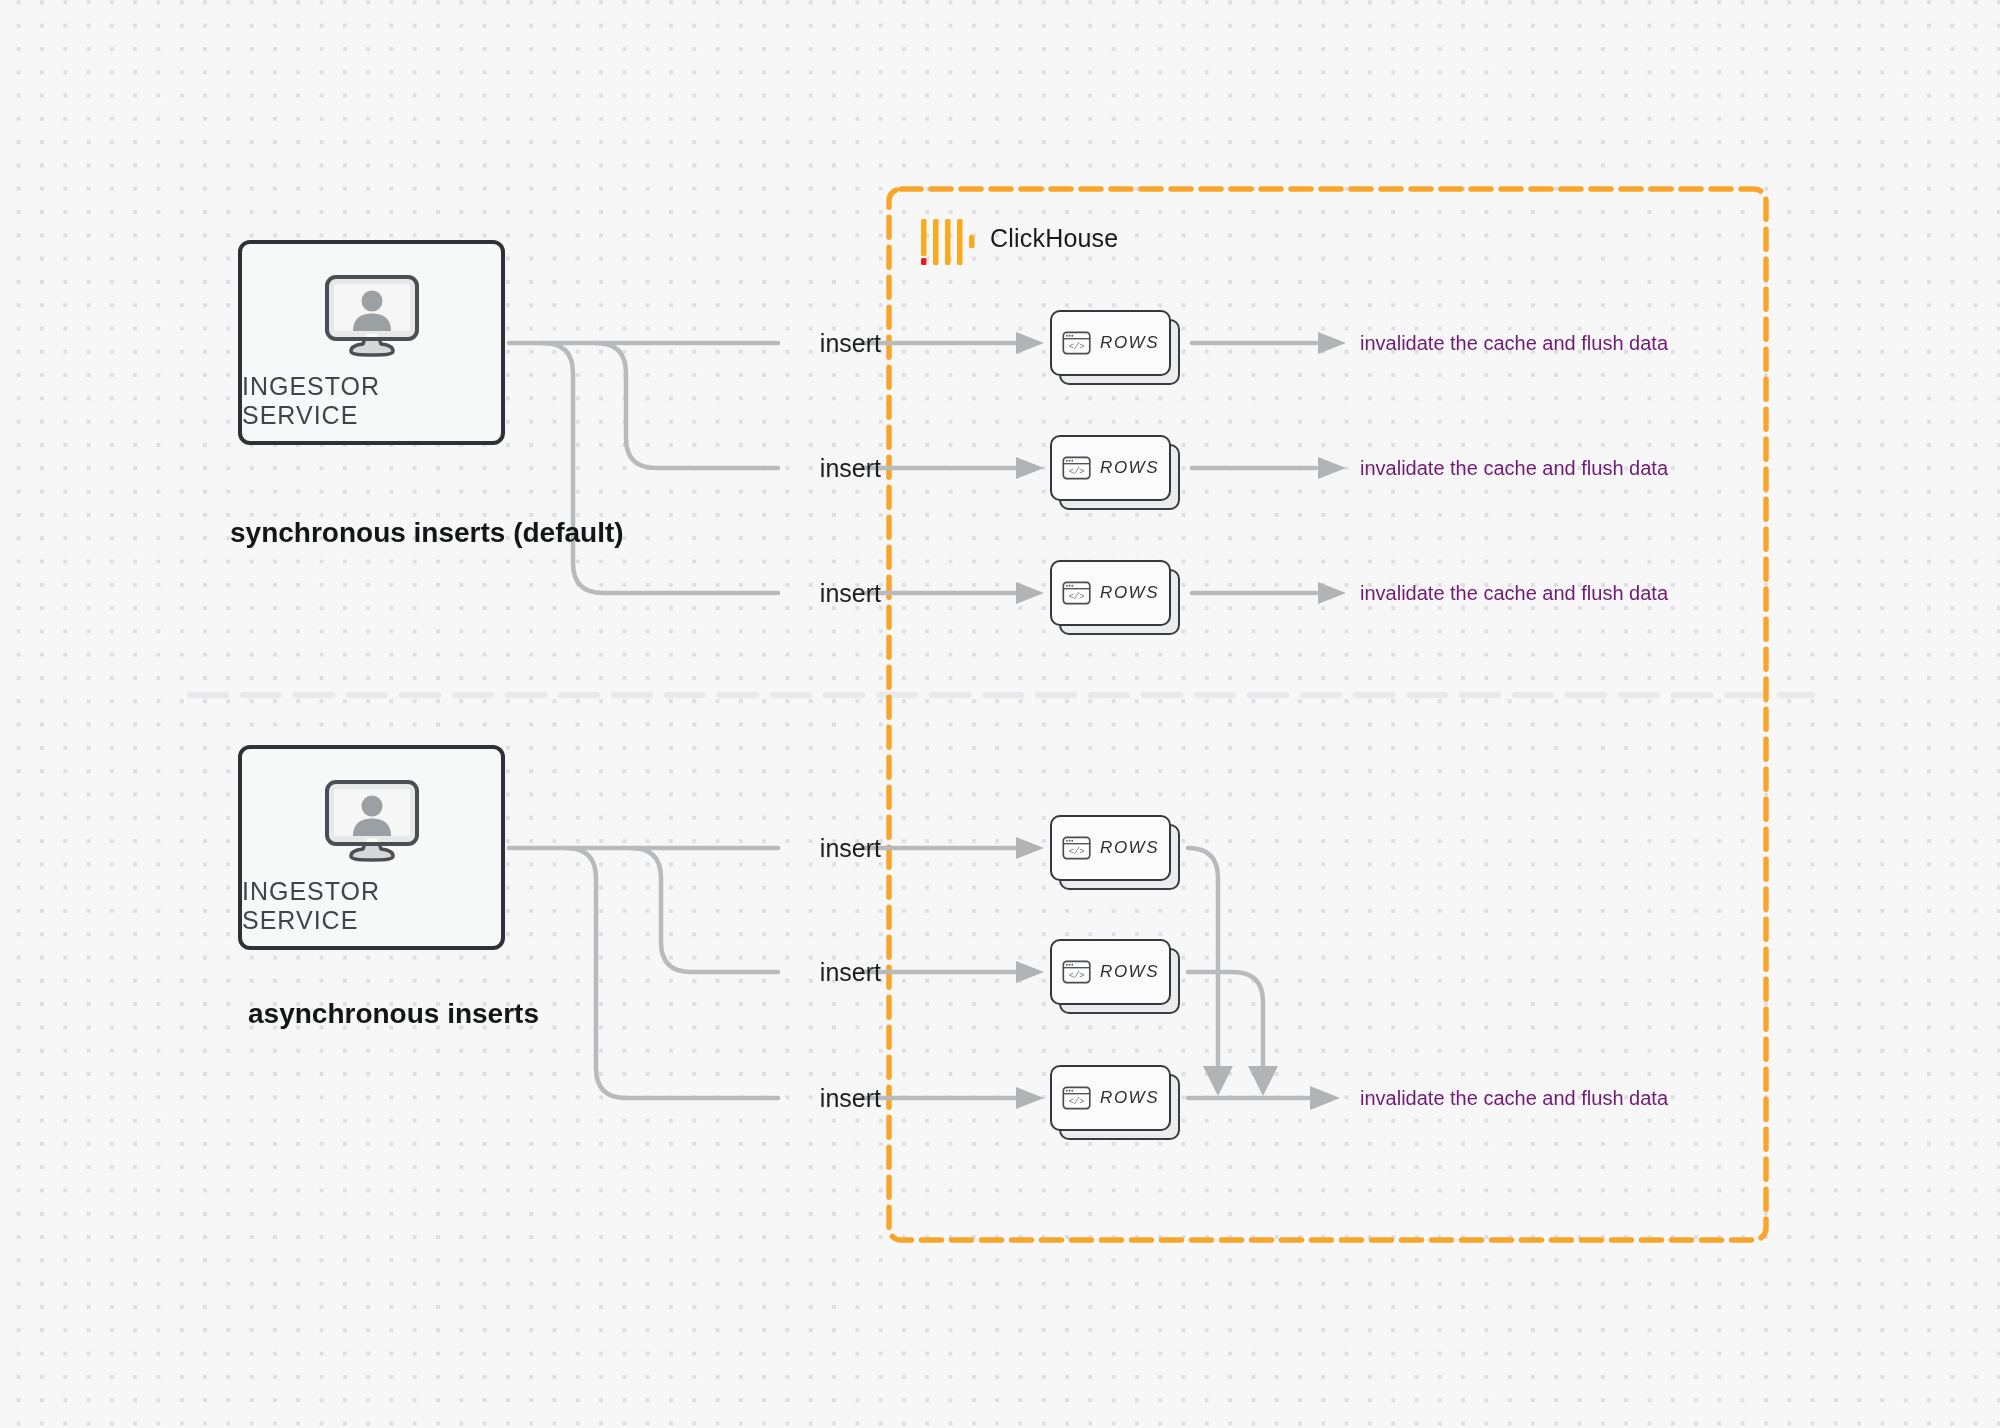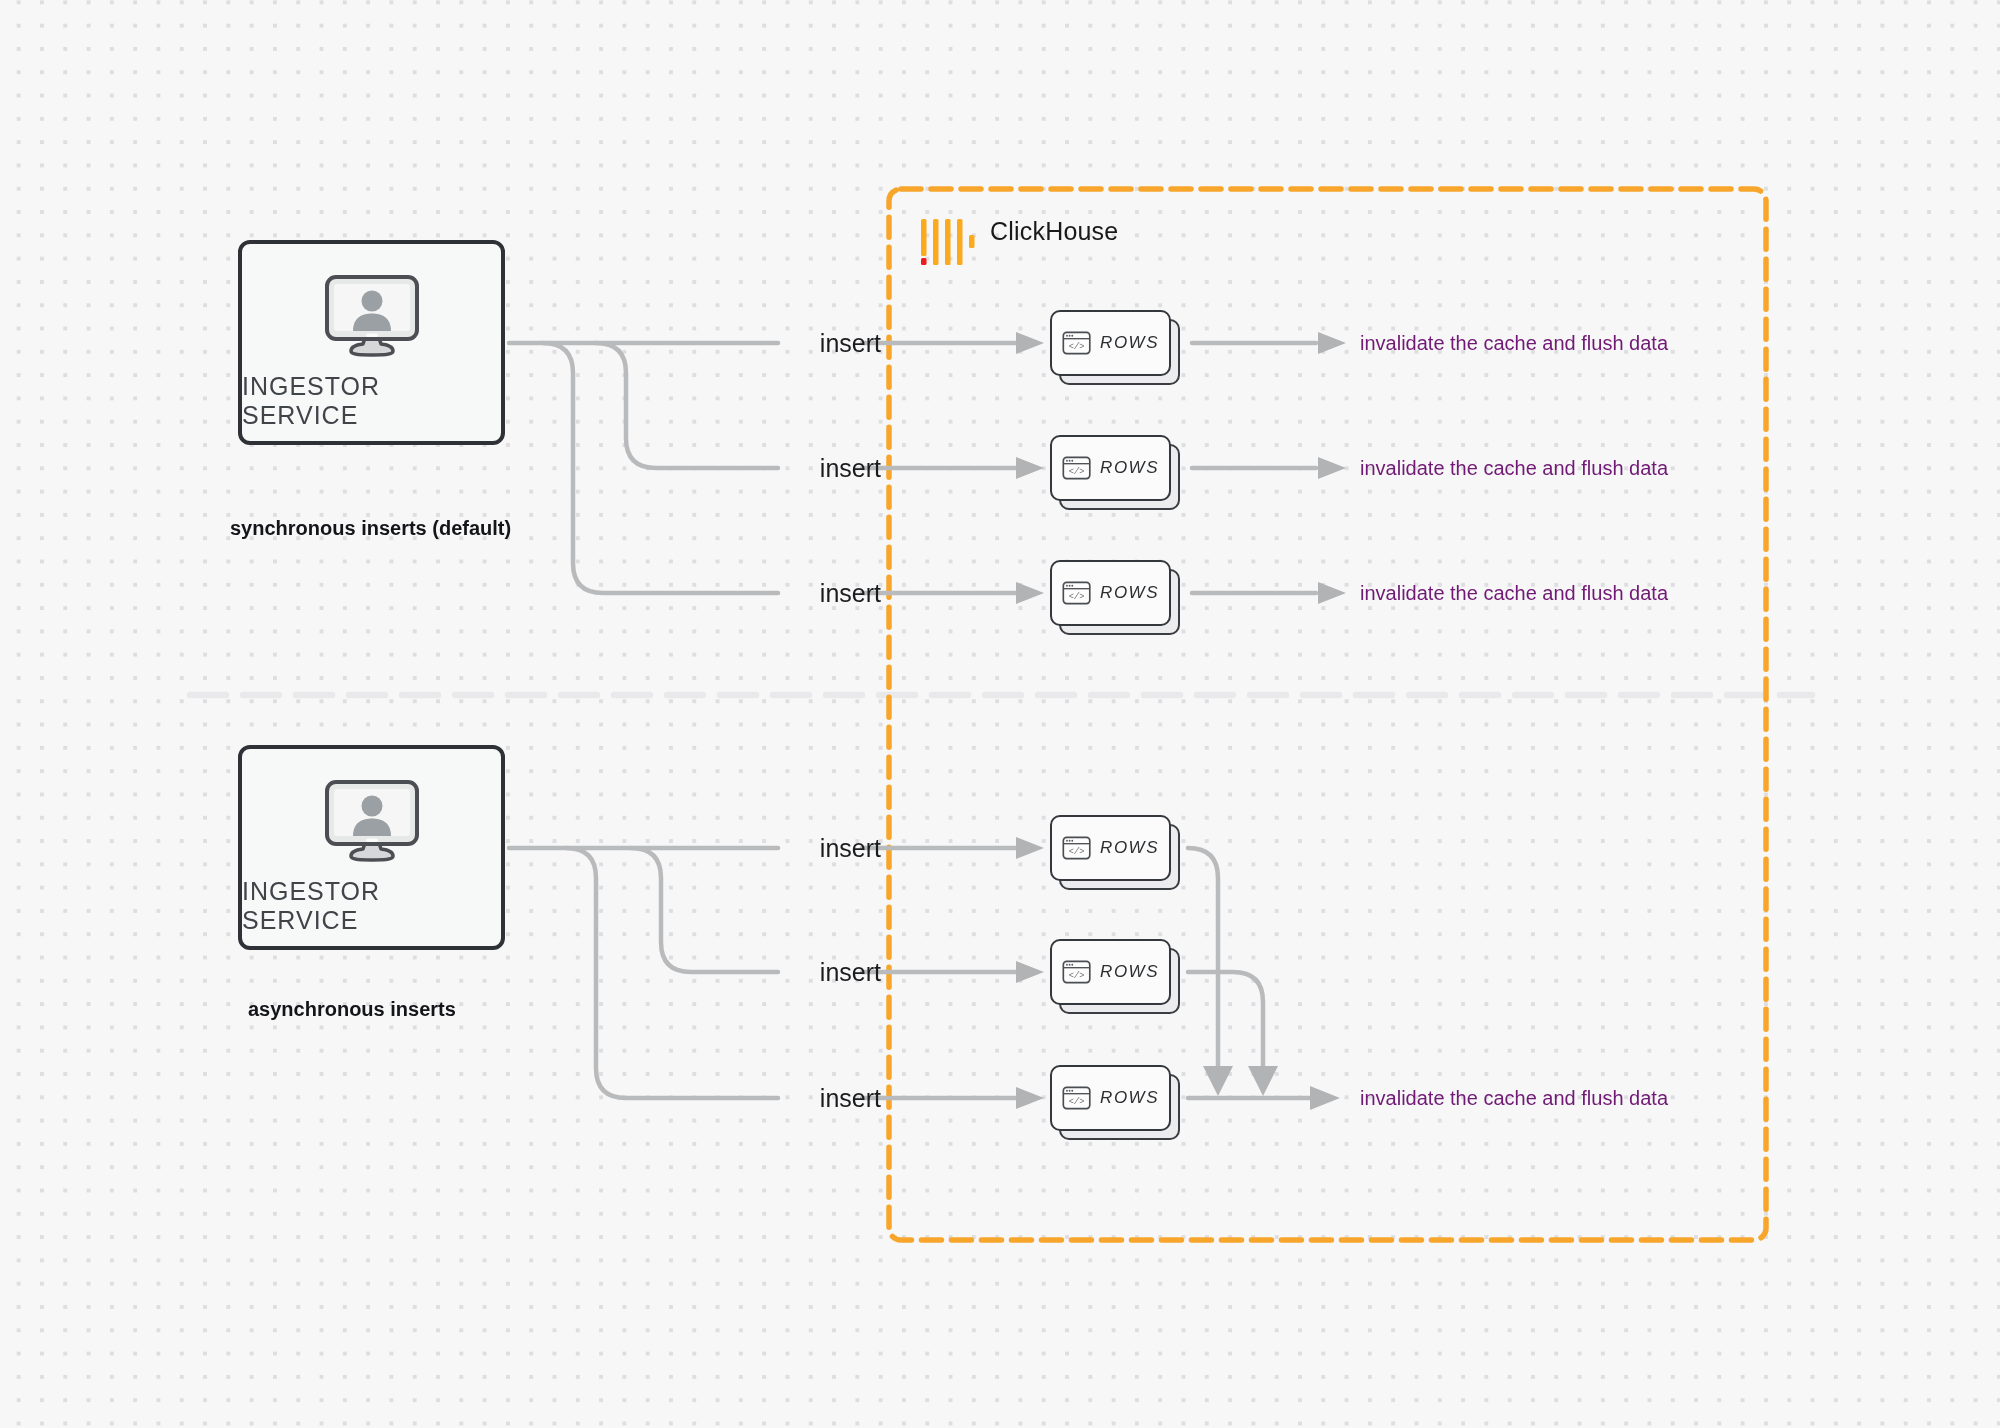--- a/index.html
+++ b/index.html
@@ -22,21 +22,21 @@
     box-sizing:border-box;
     display:flex;flex-direction:column;align-items:center;
   }
   .ingestor-box .icon{margin-top:30px;}
   .ingestor-label{
     margin-top:10px;font-size:25px;letter-spacing:1px;color:#3f4449;
   }
 
   
   .caption{
-    position:absolute;font-size:20px;font-weight:bold;color:#141518;
+    position:absolute;font-size:28px;font-weight:bold;color:#141518;
     white-space:nowrap;
   }
 
   
   .insert-label{
     position:absolute;width:120px;text-align:right;font-size:25px;
     line-height:34px;color:#1b1c1e;
   }
 
   
@@ -57,21 +57,21 @@
     box-sizing:border-box;border:2.5px solid #34373b;border-radius:10px;
     background:#fbfbfc;display:flex;align-items:center;padding:0 10px;gap:9px;
   }
   .rows-label{
     font-style:italic;font-size:17px;font-weight:500;letter-spacing:1.5px;
     color:#2c2e30;white-space:nowrap;
   }
 
   
   .ch-label{
-    position:absolute;left:990px;top:217px;font-size:25px;font-weight:500;
+    position:absolute;left:990px;top:224px;font-size:25px;font-weight:500;
     color:#181919;letter-spacing:0.2px;
   }
 </style>
 </head>
 <body>
 
 <svg class="layer" width="2000" height="1428" viewBox="0 0 2000 1428">
 
   <line x1="190" y1="695" x2="1812" y2="695" stroke="#e9e9eb" stroke-width="6.5" stroke-dasharray="36 17" stroke-linecap="round"></line>
 

